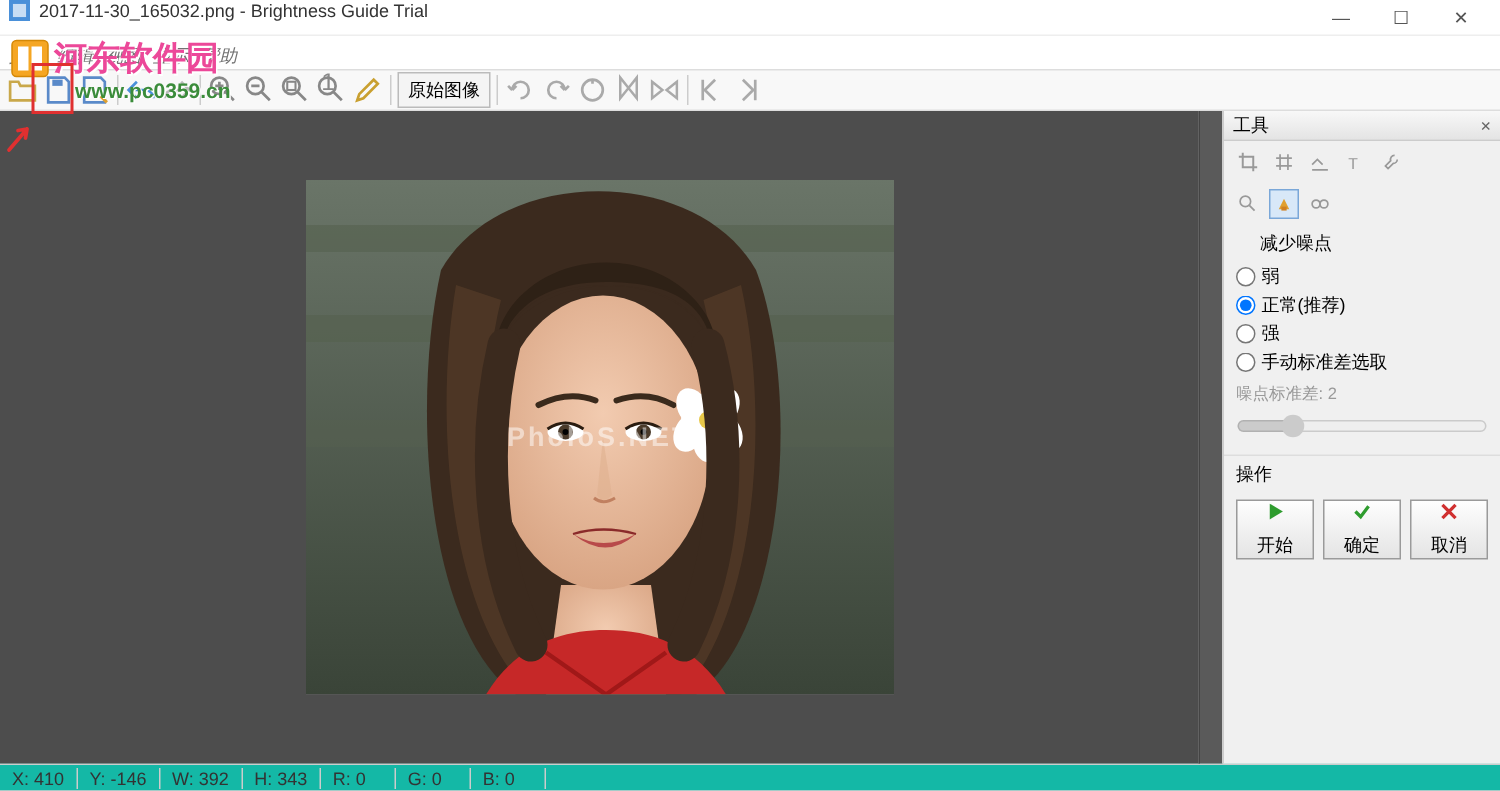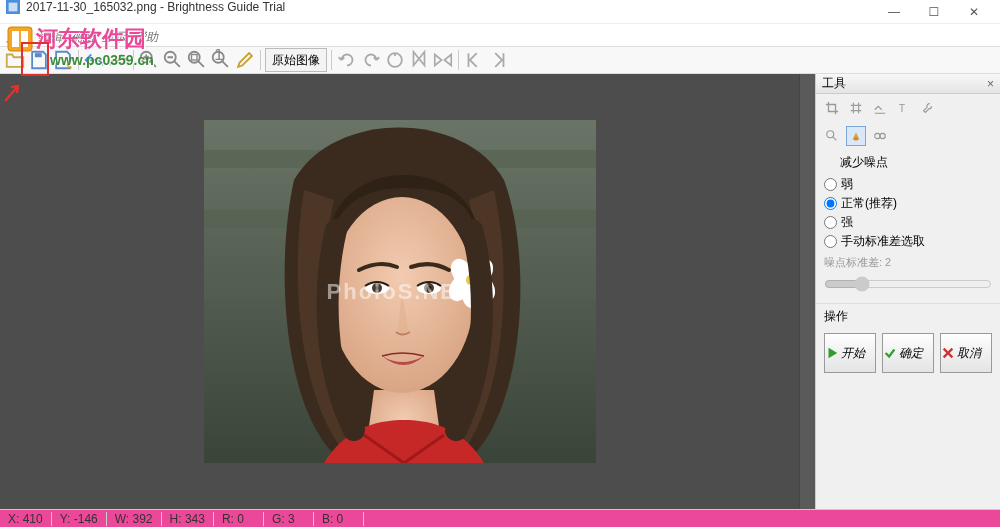--- a/index.html
+++ b/index.html
@@ -12,41 +12,41 @@
 .menubar { height: 22px; display: flex; align-items: flex-end; padding: 0 6px; color: #737373; position: relative; font-style: italic; }
 .menubar span { margin-right: 8px; cursor: pointer; }
 .toolbar { height: 28px; border-top: 1px solid #ddd; border-bottom: 1px solid #ddd; background: #f8f8f8; display: flex; align-items: center; padding: 0 4px; gap: 2px; }
 .tbtn { width: 22px; height: 22px; display: flex; align-items: center; justify-content: center; color: #888; cursor: pointer; border-radius: 2px; }
 .tsep { width: 1px; height: 20px; background: #ccc; margin: 0 2px; }
 .origbtn { height: 24px; padding: 0 6px; border: 1px solid #bbb; background: #f4f4f4; cursor: pointer; display: flex; align-items: center; font-size: 11px; }
 .workspace { display: flex; height: calc(100% - 24px - 22px - 28px - 18px); }
 .canvas-wrap { flex: 1; background: #4d4d4d; position: relative; display: flex; align-items: center; justify-content: center; overflow: hidden; }
 .canvas { width: 392px; height: 343px; background: #666; position: relative; overflow: hidden; }
 .canvas svg { width: 100%; height: 100%; display: block; }
-.watermark { position: absolute; top: 50%; left: 50%; transform: translate(-50%, -50%); color: rgba(255,255,255,0.5); font-size: 22px; letter-spacing: 2px; font-weight: bold; }
+.watermark { position: absolute; top: 50%; left: 50%; transform: translate(-50%, -50%); color: rgba(255,255,255,0.5); font-size: 18px; letter-spacing: 2px; font-weight: bold; }
 .scrollbar-v { width: 16px; background: #5a5a5a; border-left: 1px solid #444; }
 .sidepanel { width: 185px; background: #f0f0f0; border-left: 1px solid #ccc; display: flex; flex-direction: column; }
 .panel-head { height: 20px; background: linear-gradient(#f8f8f8,#e4e4e4); border-bottom: 1px solid #ccc; display: flex; align-items: center; padding: 0 6px; font-size: 11px; }
 .panel-head .x { margin-left: auto; cursor: pointer; color: #666; }
 .toolrow { padding: 4px 6px; display: flex; gap: 4px; }
 .toolrow .tool { width: 20px; height: 20px; display: flex; align-items: center; justify-content: center; color: #999; border: 1px solid transparent; cursor: pointer; }
 .toolrow .tool.sel { border: 1px solid #7aa7d8; background: #d8e8f8; }
 .toolrow .tool svg { width: 14px; height: 14px; }
 .section-title { font-weight: normal; padding: 4px 24px; font-size: 12px; }
 .opt-label { padding: 2px 8px; font-size: 11px; color: #444; }
 .radio-row { padding: 1px 8px; display: flex; align-items: center; gap: 4px; font-size: 11px; }
 .radio-row input { cursor: pointer; }
 .disabled-label { padding: 4px 8px; color: #999; font-size: 11px; }
 .slider-row { padding: 2px 8px 8px 8px; }
 .slider-row input[type=range] { width: 100%; }
 .action-title { padding: 4px 8px; font-size: 12px; border-top: 1px solid #ddd; }
 .action-btns { display: flex; gap: 6px; padding: 4px 8px; }
-.abtn { flex: 1; height: 40px; border: 1px solid #9a9a9a; background: linear-gradient(#fefefe,#e4e4e4); cursor: pointer; display: flex; flex-direction: row; align-items: center; justify-content: flex-start; font-size: 11px; gap: 2px; font-style: italic; }
+.abtn { flex: 1; height: 40px; border: 1px solid #9a9a9a; background: linear-gradient(#fefefe,#e4e4e4); cursor: pointer; display: flex; flex-direction: column; align-items: center; justify-content: space-between; font-size: 11px; gap: 2px; }
 .abtn svg { width: 14px; height: 14px; }
-.statusbar { height: 18px; background: #ec4899; border-top: 1px solid #ccc; display: flex; align-items: center; font-size: 11px; color: #333; }
+.statusbar { height: 18px; background: #14b8a6; border-top: 1px solid #ccc; display: flex; align-items: center; font-size: 11px; color: #333; }
 .statusbar div { padding: 0 8px; border-right: 1px solid #ccc; min-width: 50px; }
 .overlay-logo { position: absolute; top: 24px; left: 6px; pointer-events: none; z-index: 50; display: flex; align-items: center; }
 .overlay-logo .txt1 { color: #ec4899; font-size: 22px; font-weight: bold; font-family: "KaiTi","STKaiti",serif; text-shadow: 1px 1px 0 #fff; }
 .overlay-logo svg { margin-right: 2px; }
 .red-box { position: absolute; top: 42px; left: 21px; width: 28px; height: 34px; border: 2px solid #e03030; z-index: 60; pointer-events: none; }
 .red-arrow { position: absolute; top: 82px; left: 4px; z-index: 60; pointer-events: none; }
 </style>
 </head>
 <body>
 
@@ -355,15 +355,15 @@
     </div>
   </div>
 </div>
 
 <div class="statusbar">
   <div>X: 410</div>
   <div>Y: -146</div>
   <div>W: 392</div>
   <div>H: 343</div>
   <div>R: 0</div>
-  <div>G: 3</div>
+  <div>G: 0</div>
   <div>B: 0</div>
 </div>
 
 </body></html>

